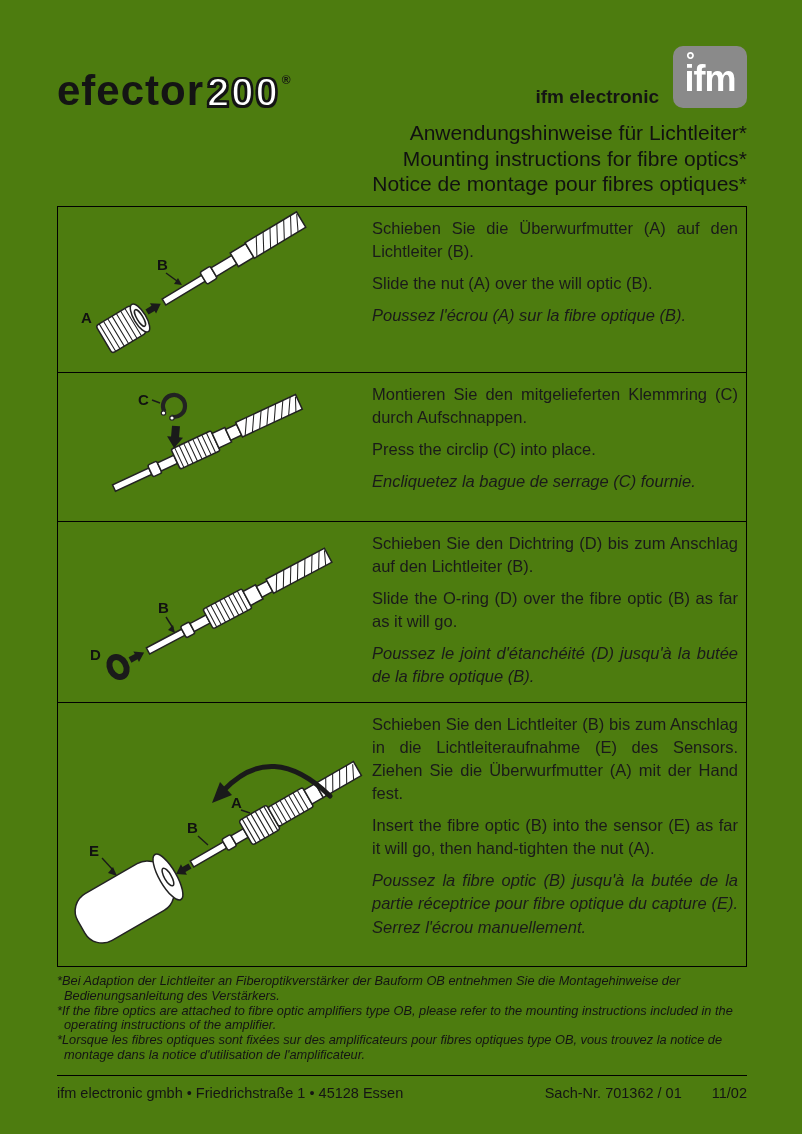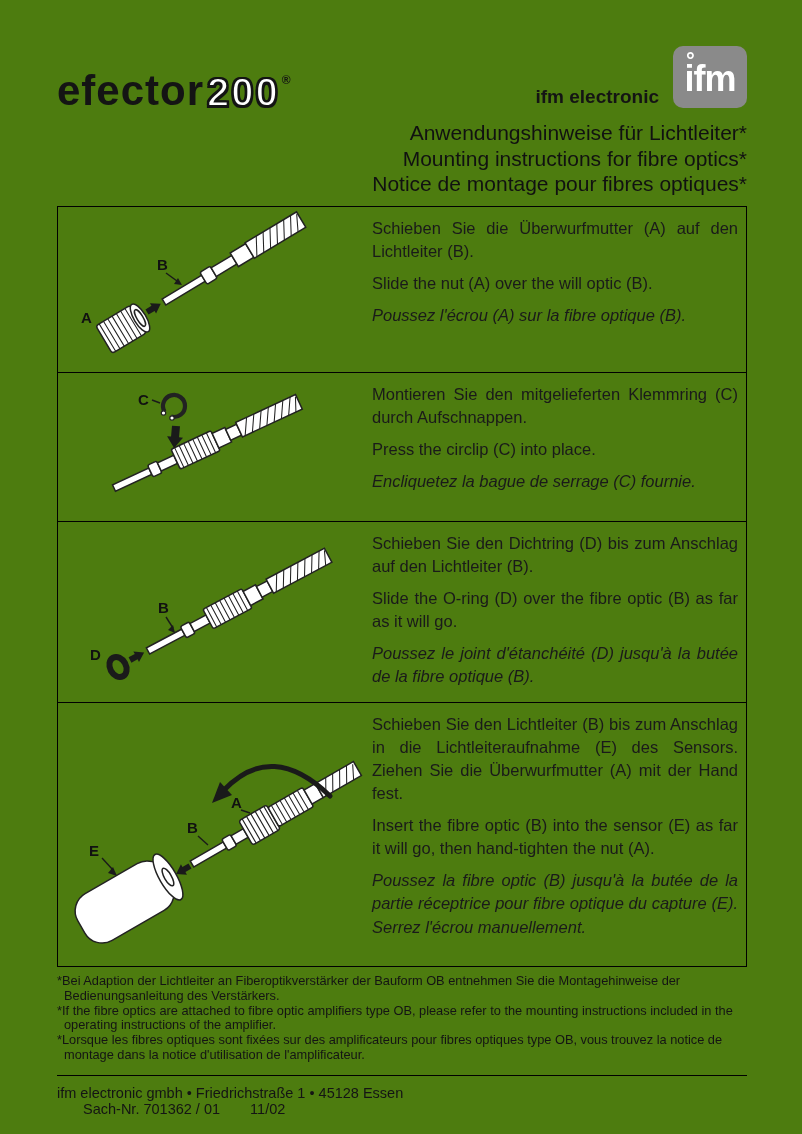--- a/index.html
+++ b/index.html
@@ -39,23 +39,23 @@
   .texts { flex:1; padding:10px 8px 0 0; box-sizing:border-box; }
   .texts p { margin:0 0 9px 0; font-size:16.5px; line-height:1.4; text-align:justify; hyphens:manual; }
   .texts p:last-child { margin-bottom:0;font-style:italic; }
   .plabel { font:bold 15px "Liberation Sans", sans-serif; fill:#111; }
   svg .draw { fill:#fff; stroke:#222; stroke-width:1.5; }
   svg .thin { fill:none; stroke:#222; stroke-width:1.05; }
   svg .solid { fill:#1a1a1a; stroke:none; }
   svg .ptr { stroke:#1a1a1a; stroke-width:1.4; }
   
   .footnotes { margin-top:7px; }
-  .footnote { font-size:12.8px; line-height:1.16; padding-left:7px; text-indent:-7px; color:#141414; }
+  .footnote { font-size:12.8px; line-height:1.16; padding-left:7px; text-indent:-7px; color:#141414;font-style:italic; }
   .footer { margin-top:12px; border-top:1.5px solid #000; padding-top:9px;
-            display:flex; justify-content:space-between; font-size:14.5px; color:#141414;flex-direction:column; }
+            display:flex; justify-content:space-between; font-size:14.5px; color:#141414; }
   .footer-right span { margin-left:26px; }
 </style>
 </head>
 <body>
 
 <div class="page">
 
   <div class="header">
     <div class="brand">
       <span class="brand-word">efector</span>

